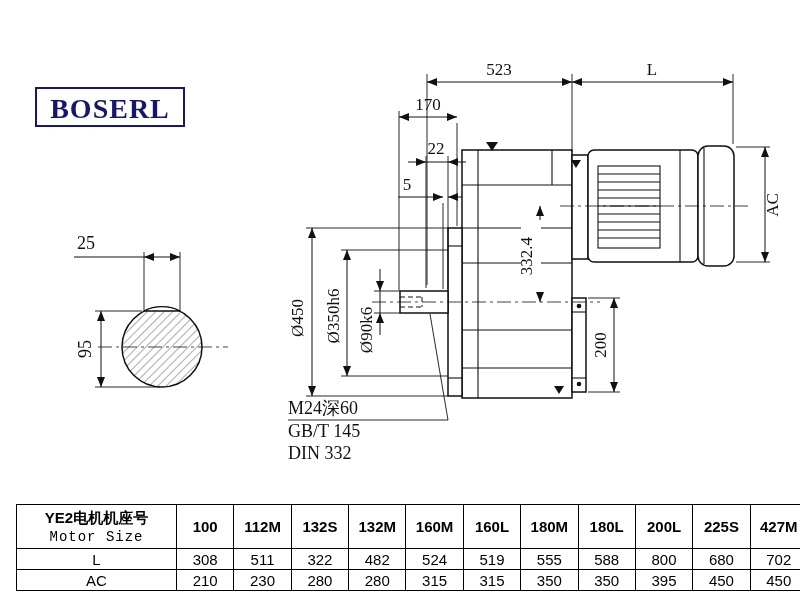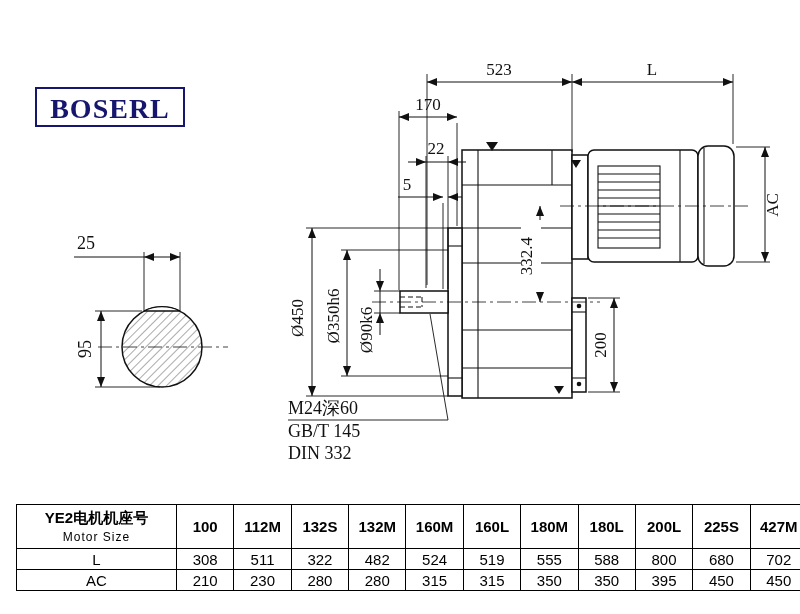--- a/index.html
+++ b/index.html
@@ -24,21 +24,21 @@
   .dim-text { font-family:"Liberation Serif","DejaVu Serif",serif; font-size:17px; fill:#111; }
   .dim-text-lg { font-family:"Liberation Serif","DejaVu Serif",serif; font-size:18px; fill:#111; }
 
   table.size-table { position:absolute; left:16px; top:504px; width:792px; border-collapse:collapse;
                      table-layout:fixed; background:#fff; font-size:15px; }
   .size-table th, .size-table td { border:1px solid #000; text-align:center; vertical-align:middle; padding:0; }
   .size-table tr.hdr { height:44px; }
   .size-table tr.val { height:21px; }
   .size-table tr.hdr th { font-weight:bold; }
   .hdr-cn { font-size:15px; font-weight:bold; line-height:20px; }
-  .hdr-en { font-family:Liberation Sans, sans-serif; font-size:12px; font-weight:normal;
+  .hdr-en { font-family:Liberation Mono, monospace; font-size:14px; font-weight:normal;
             letter-spacing:1px; line-height:18px; }
 </style>
 </head>
 <body>
 
 <div class="page">
 
 
   <div class="brand-box">
     <span class="brand-text">BOSERL</span>

